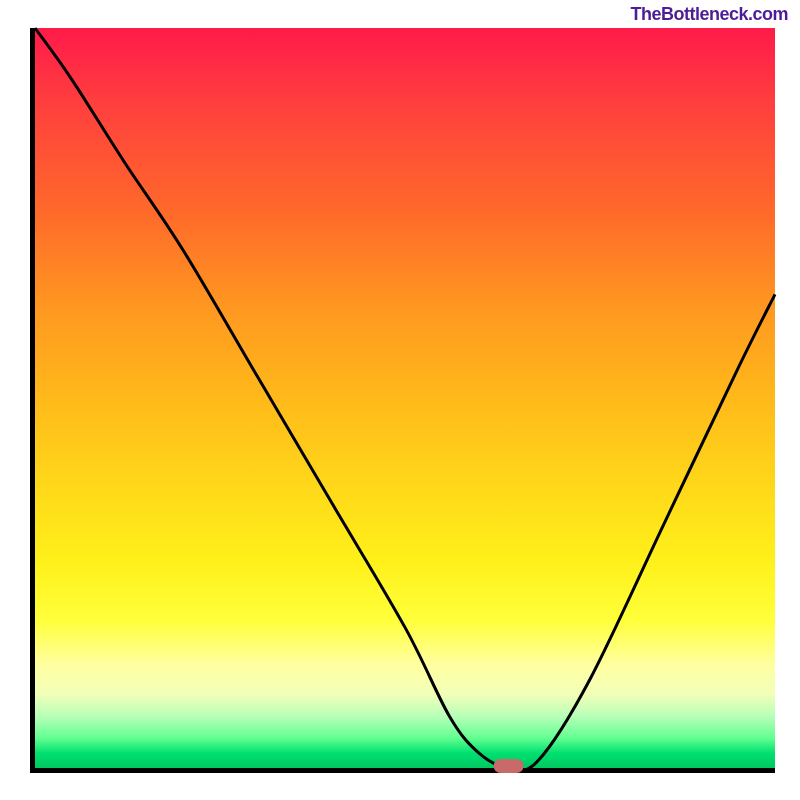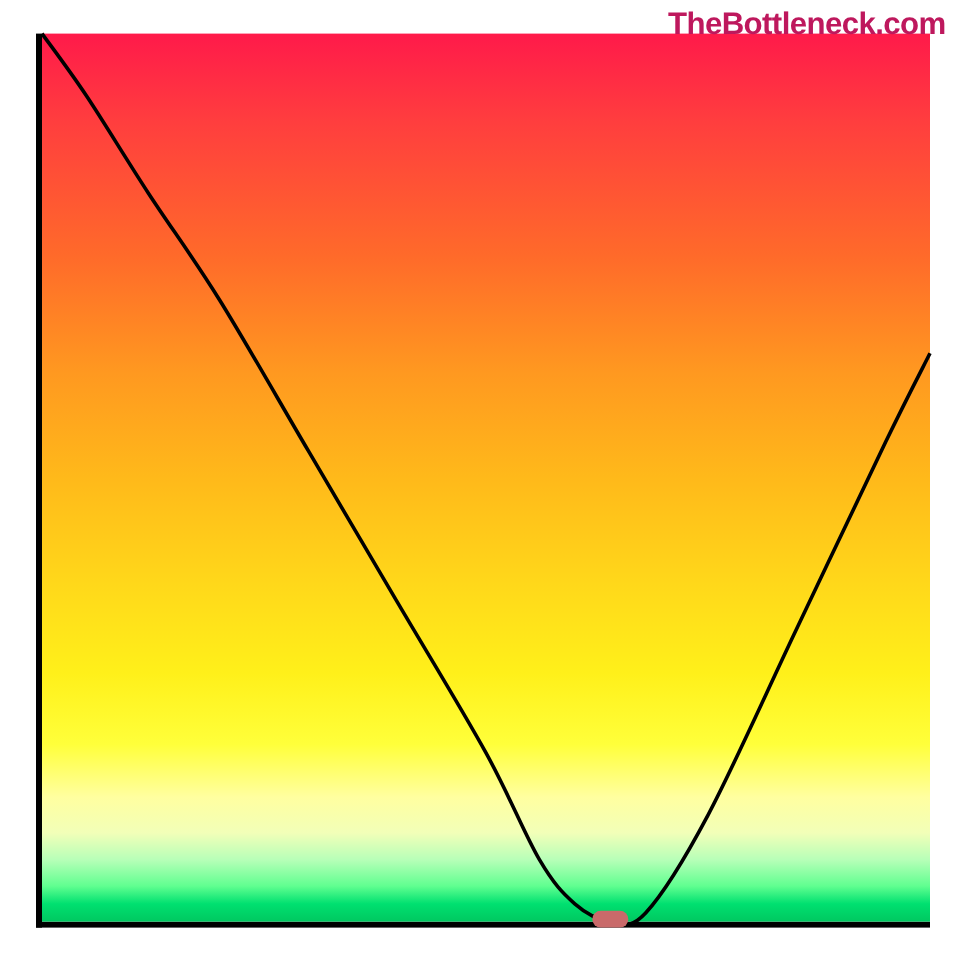--- a/index.html
+++ b/index.html
@@ -12,23 +12,23 @@
   }
   .container {
     position: relative;
     width: 800px;
     height: 800px;
   }
   .attribution {
     position: absolute;
     top: 4px;
     right: 12px;
-    font-size: 26px;
+    font-size: 18px;
     font-weight: bold;
-    color: #be185d;
+    color: #4c1d95;
     letter-spacing: -0.5px;
     z-index: 10;
   }
   .plot-frame {
     position: absolute;
     left: 30px;
     top: 28px;
     width: 740px;
     height: 740px;
     border-left: 5px solid #000;

